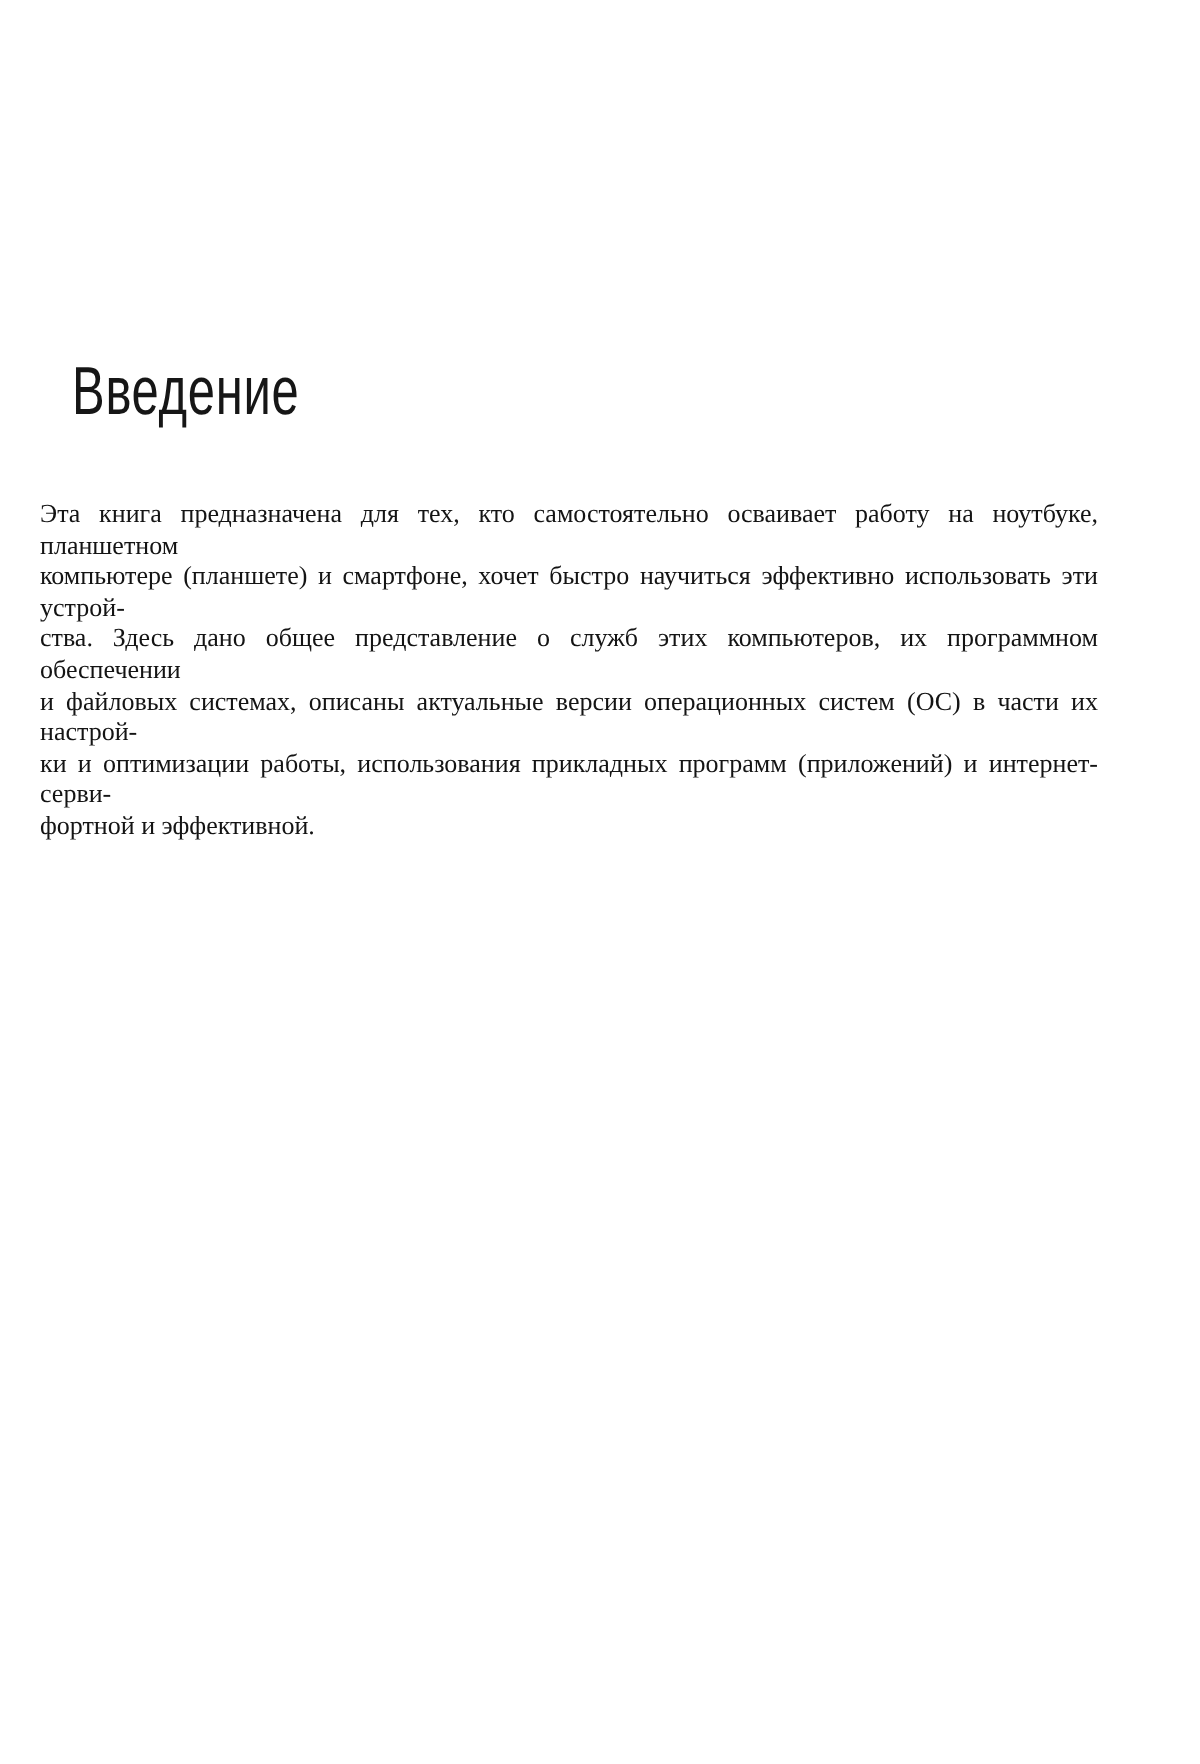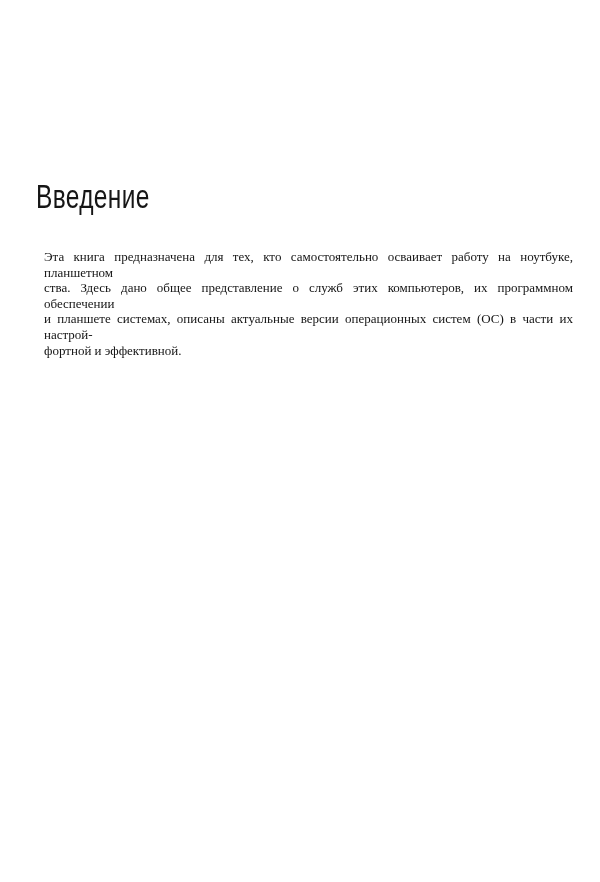--- a/index.html
+++ b/index.html
@@ -31,21 +31,21 @@
     font-size: 34px;
     line-height: 36px;
     color: #161616;
     white-space: nowrap;
     transform: scaleX(0.72);
     transform-origin: left top;
     letter-spacing: 0.5px;
   }
   .intro-paragraph {
     position: absolute;
-    left: 44px;
+    left: 20px;
     top: 249px;
     width: 529px;
     font-family: "Liberation Serif", serif;
     font-size: 13px;
     line-height: 15.6px;
     color: #141414;
   }
   .para-line {
     text-align: justify;
     text-align-last: justify;
@@ -58,18 +58,20 @@
 </style>
 </head>
 <body>
 
 <div class="page">
 
   <h1 class="chapter-heading">Введение</h1>
 
   <div class="intro-paragraph">
     <div class="para-line">Эта книга предназначена для тех, кто самостоятельно осваивает работу на ноутбуке, планшетном</div>
+    <div class="para-line">компьютере (планшете) и смартфоне, хочет быстро научиться эффективно использовать эти устрой-</div>
     <div class="para-line">ства. Здесь дано общее представление о служб этих компьютеров, их программном обеспечении</div>
-    <div class="para-line">и планшете системах, описаны актуальные версии операционных систем (ОС) в части их настрой-</div>
+    <div class="para-line">и файловых системах, описаны актуальные версии операционных систем (ОС) в части их настрой-</div>
+    <div class="para-line">ки и оптимизации работы, использования прикладных программ (приложений) и интернет-серви-</div>
     <div class="para-line last">фортной и эффективной.</div>
   </div>
 
 </div>
 
 </body></html>

